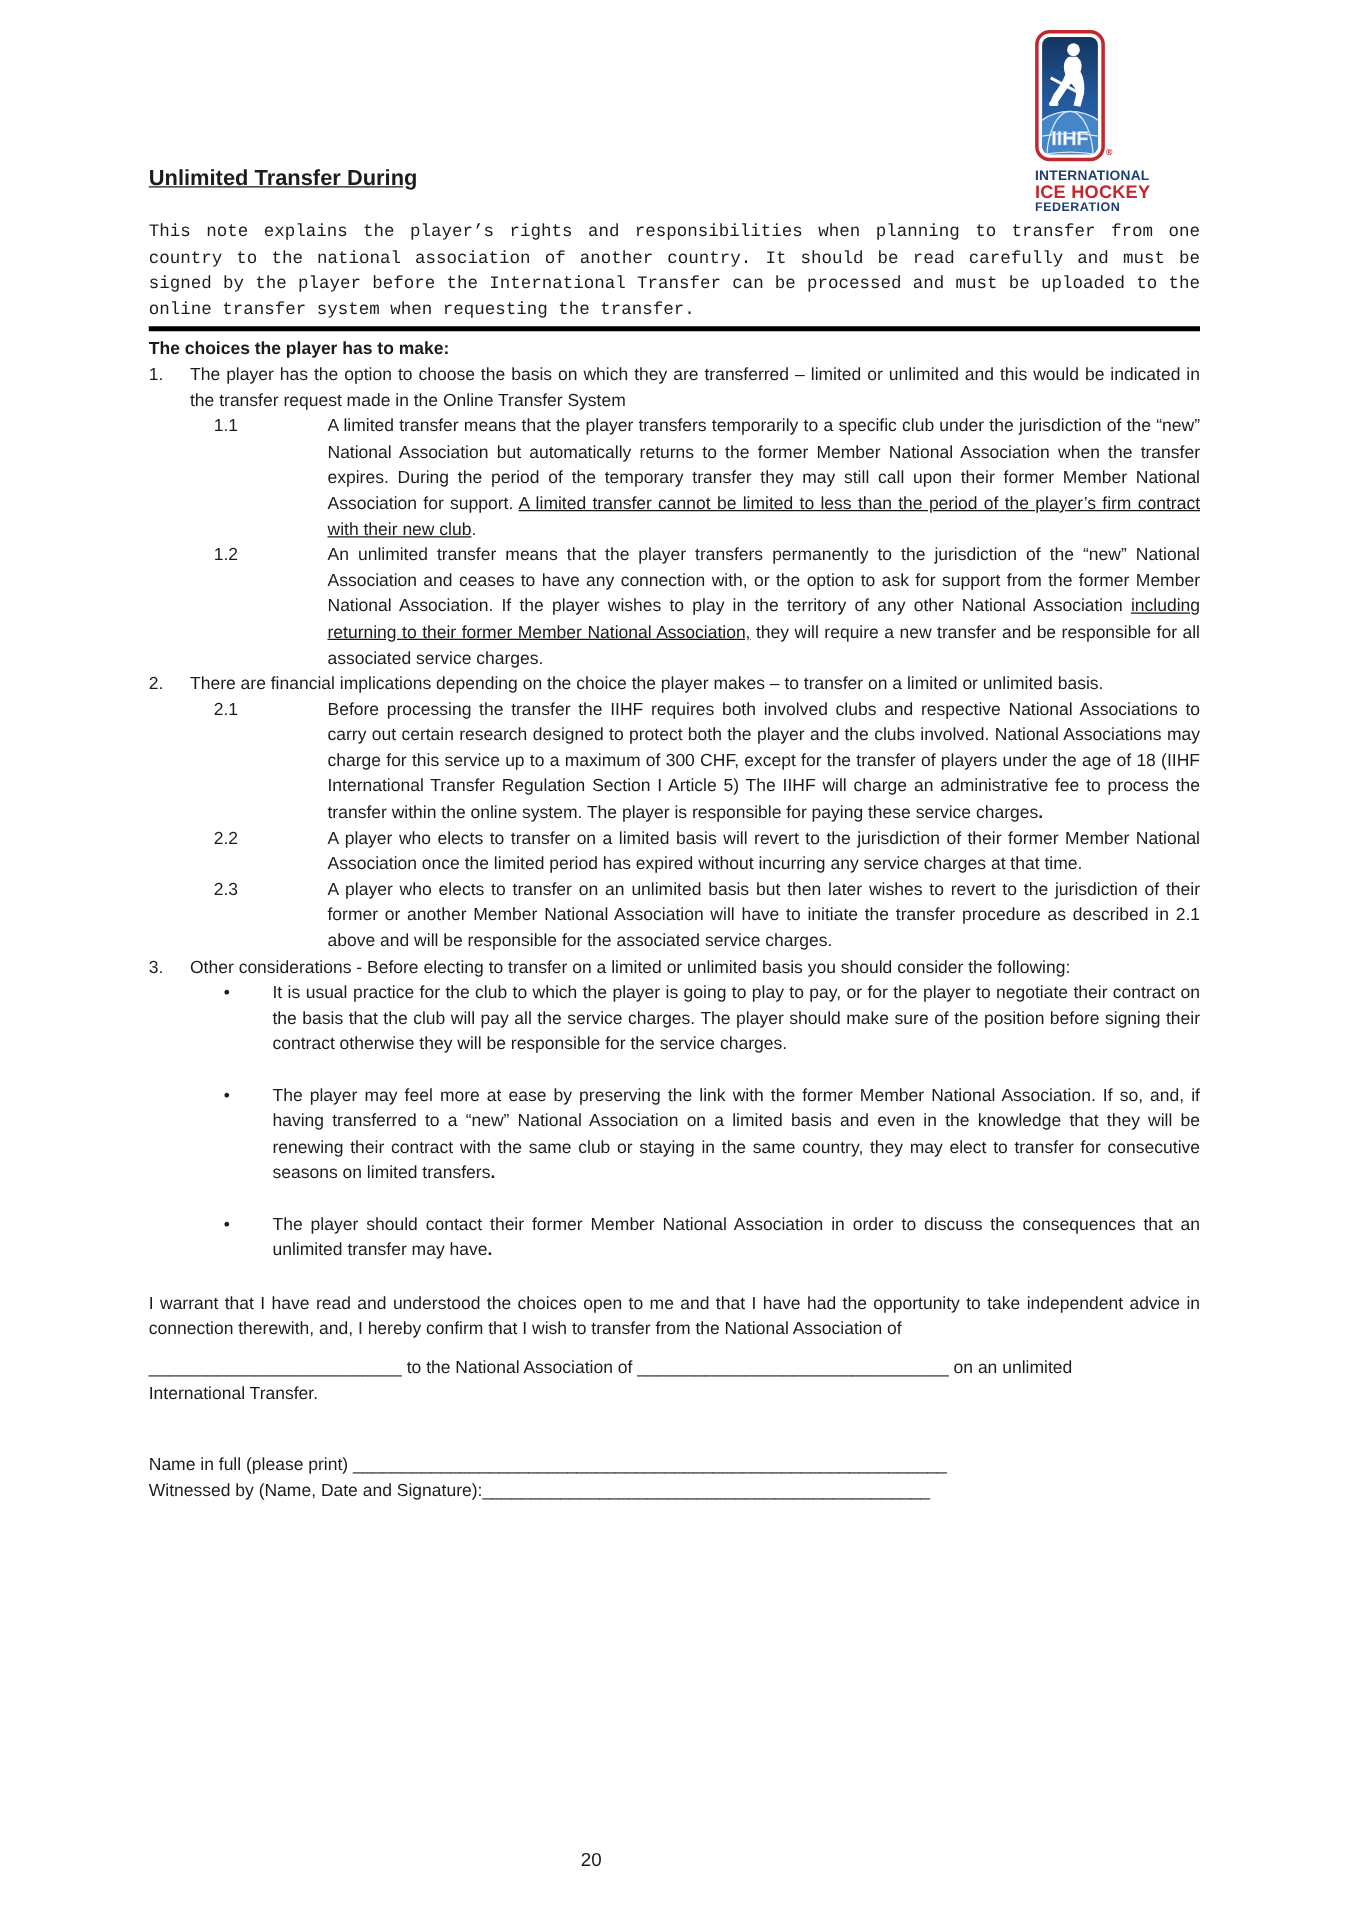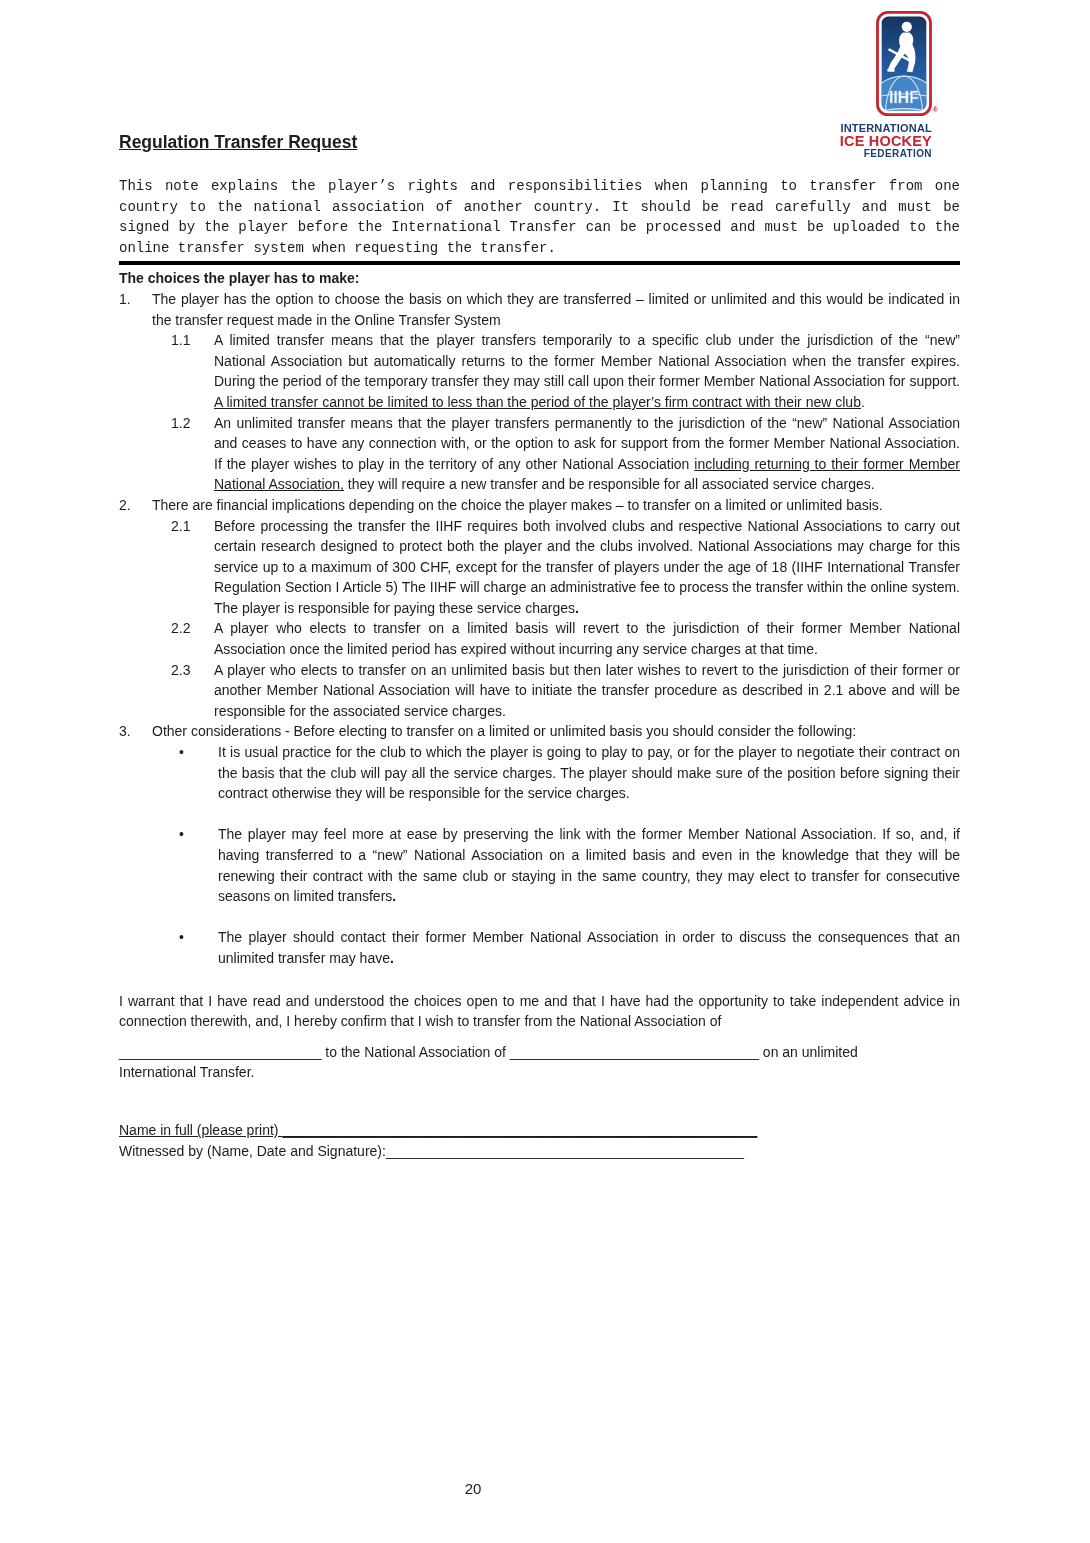--- a/index.html
+++ b/index.html
@@ -5,51 +5,51 @@
   * { margin:0; padding:0; box-sizing:border-box; }
   html,body { background:#ffffff; }
   body { font-family:"Liberation Sans","DejaVu Sans",sans-serif; color:#1c1c1c; }
   .page {
     position:relative; width:1090px; height:1543px; background:#ffffff;
     overflow:hidden; font-size:14px; line-height:20.6px;
   }
   .content { position:absolute; left:119px; top:0; width:841px; }
 
   
-  .logo { position:absolute; left:828px; top:11px; width:104px; text-align:right; }
+  .logo { position:absolute; left:828px; top:24px; width:104px; text-align:left; }
   .logo .badge-wrap { position:relative; display:inline-block; }
   .logo .reg { position:absolute; right:-6px; bottom:2px; font-size:7px; color:#c4262e; font-weight:bold; }
   .logo .l1 { color:#1c3e70; font-weight:bold; font-size:11px; line-height:11px; letter-spacing:.2px; }
   .logo .l2 { color:#c4262e; font-weight:bold; font-size:14.5px; line-height:14px; letter-spacing:.2px; }
   .logo .l3 { color:#1c3e70; font-weight:bold; font-size:10px; line-height:11px; letter-spacing:.4px; }
 
   
   .title { padding-top:130px; font-size:17.5px; font-weight:bold; text-decoration:underline; line-height:24px; }
   .intro { margin-top:22px; text-align:justify;font-family:Liberation Mono, monospace; }
   .rule { margin-top:3px; height:4px; background:#000; }
   .choices-heading { margin-top:3px; font-weight:bold; }
 
   
   .item { display:flex; }
   .item .num { flex:0 0 auto; }
   .item.lvl1 .num { width:33px; }
-  .item.lvl2 { margin-left:52px; }
+  .item.lvl2 { margin-left:52px;gap:48px; }
   .item.lvl2 .num { width:43px; }
   .item.bullet { margin-left:60px; }
   .item.bullet .num { width:39px; }
   .item .txt { flex:1 1 auto; text-align:justify; }
   .item.gap { margin-top:20.6px; }
   span.u { text-decoration:underline; }
   span.b { font-weight:bold; }
 
   
   .warrant { margin-top:22px; text-align:justify; }
   .fill-line { margin-top:10px; }
   .intl-line { }
-  .field-name { margin-top:37px;text-decoration:underline; }
+  .field-name { margin-top:37px; }
   .field-sig  { margin-top:41px; }
   .field-wit  { }
   .blank { letter-spacing:0; white-space:nowrap; }
 
   .page-number { position:absolute; left:0; top:1479px; width:946px; text-align:center; font-size:15px; color:#1c1c1c; }
 </style>
 </head>
 <body>
 
 <div class="page">
@@ -89,21 +89,21 @@
       </svg>
       <span class="reg">®</span>
     </span>
     <div class="l1">INTERNATIONAL</div>
     <div class="l2">ICE HOCKEY</div>
     <div class="l3">FEDERATION</div>
   </div>
 
   <div class="content">
 
-    <div class="title">Regulation Transfer Request</div>
+    <div class="title">Unlimited Transfer During</div>
 
     <p class="intro">This note explains the player’s rights and responsibilities when planning to transfer from one country to the national association of another country. It should be read carefully and must be signed by the player before the International Transfer can be processed and must be uploaded to the online transfer system when requesting the transfer.</p>
 
     <div class="rule"></div>
 
     <div class="choices-heading">The choices the player has to make:</div>
 
     <div>
         <div class="item lvl1">
           <span class="num">1.</span>

